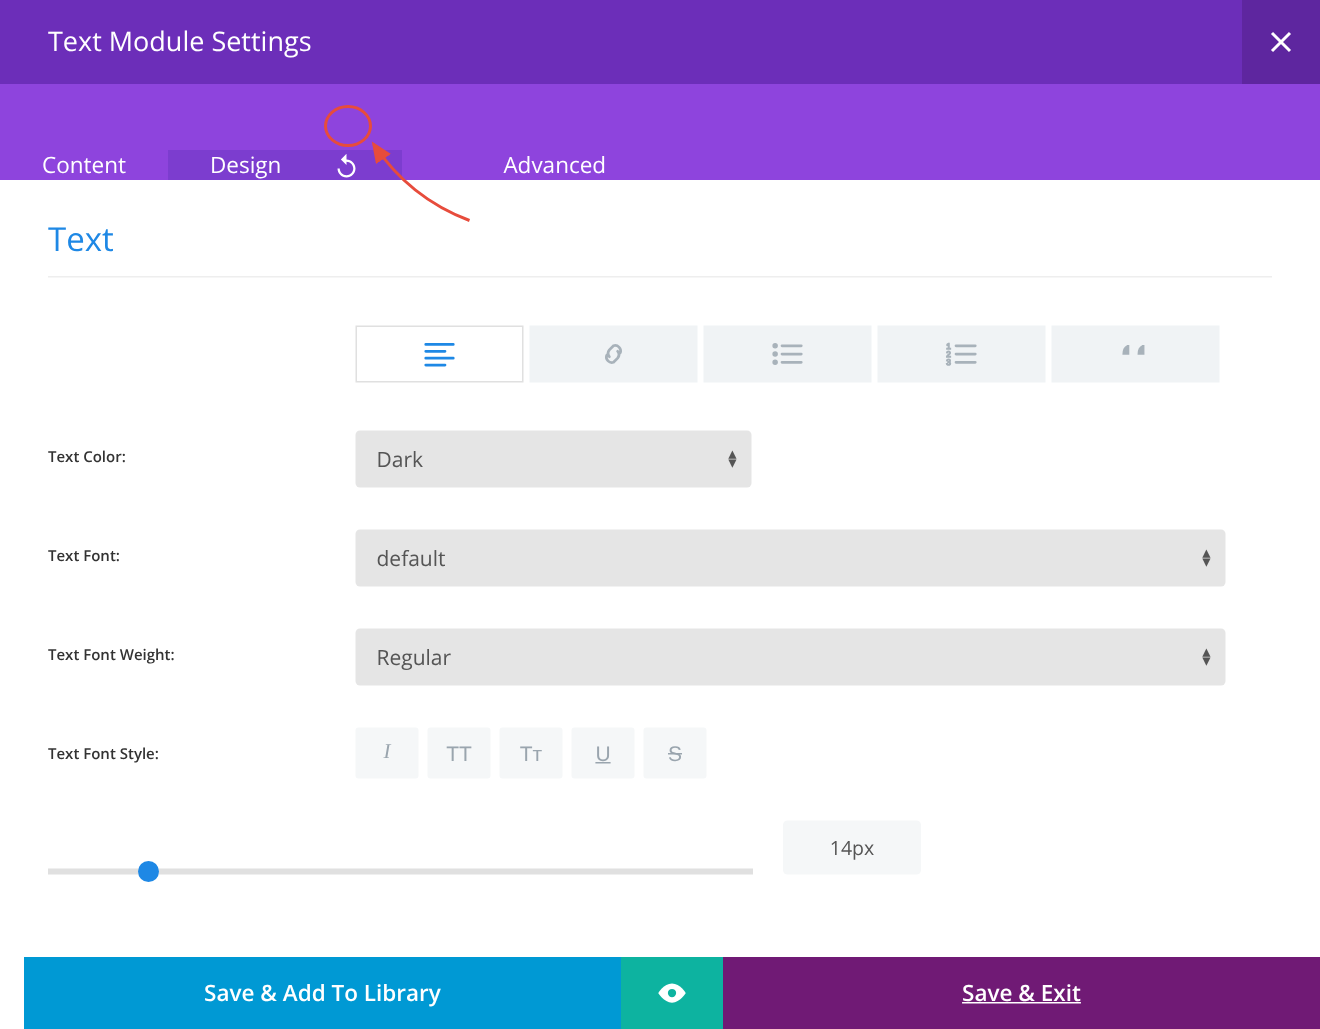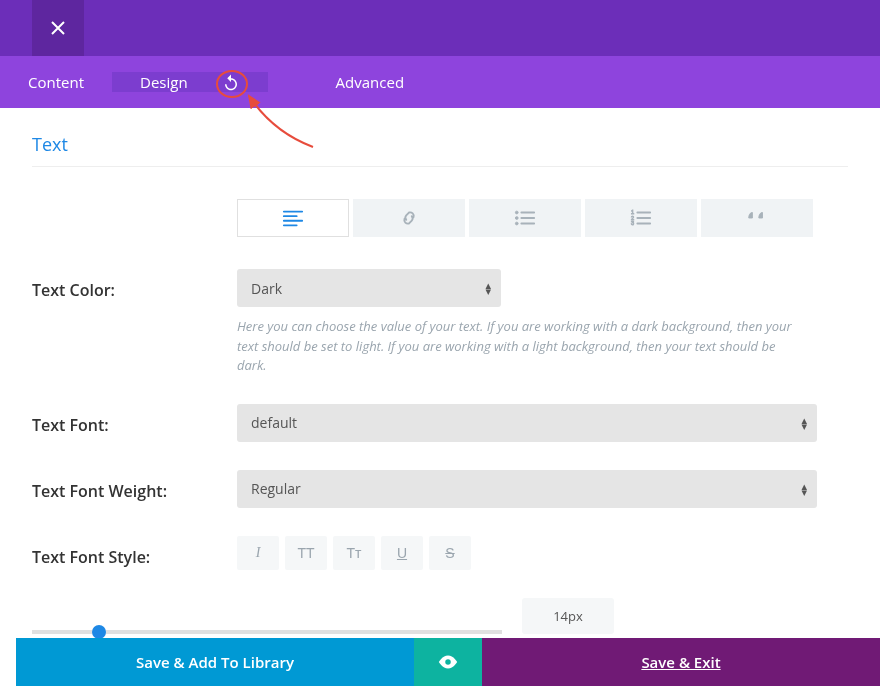--- a/index.html
+++ b/index.html
@@ -3,35 +3,35 @@
   <meta charset="utf-8">
   <style>
     * { box-sizing: border-box; margin: 0; padding: 0; }
     body { font-family: -apple-system, BlinkMacSystemFont, "Segoe UI", "Open Sans", sans-serif; width: 880px; height: 686px; overflow: hidden; position: relative; background: #fff; }
     
     .header { background: #6c2eb9; height: 56px; display: flex; align-items: center; justify-content: space-between; padding: 0 0 0 32px; }
     .header-title { color: #fff; font-size: 18px; font-weight: 400; }
     .close-btn { width: 52px; height: 56px; background: #5e269f; display: flex; align-items: center; justify-content: center; color: #fff; cursor: pointer; }
     .close-btn svg { width: 14px; height: 14px; }
     
-    .tabs { background: #8e44dd; height: 52px; display: flex; align-items: center; }
+    .tabs { background: #8e44dd; height: 64px; display: flex; align-items: flex-end; }
     .tab { color: #fff; font-size: 15px; padding: 0 28px; display: flex; align-items: center; cursor: pointer; position: relative; }
     .tab.active { background: #7c3dcf; gap: 28px; }
     .reset-icon { margin-left: 6px; display: inline-flex; }
     .reset-icon svg { width: 18px; height: 18px; }
     
     .circle-annotation { position: absolute; width: 32px; height: 28px; border: 2px solid #e74c3c; border-radius: 50%; left: 216px; top: 70px; pointer-events: none; z-index: 50; }
     .arrow-annotation { position: absolute; left: 243px; top: 92px; pointer-events: none; z-index: 50; }
     
     .content { padding: 24px 32px 0 32px; height: 540px; overflow: hidden; }
-    .section-title { color: #1e88e5; font-size: 18px; font-weight: 400; padding-bottom: 10px; }
+    .section-title { color: #1e88e5; font-size: 22px; font-weight: 400; padding-bottom: 10px; }
     .section-hr { border: none; border-top: 1px solid #eee; margin-bottom: 32px; }
     
     .field-row { display: flex; align-items: flex-start; margin-bottom: 28px; }
-    .field-label { width: 205px; font-size: 16px; font-weight: 600; color: #333; padding-top: 10px; flex-shrink: 0; }
+    .field-label { width: 205px; font-size: 10px; font-weight: 600; color: #333; padding-top: 10px; flex-shrink: 0; }
     .field-control { flex: 1; }
     
     .tab-group { display: flex; gap: 4px; margin-left: 205px; margin-bottom: 32px; }
     .tab-btn { width: 112px; height: 38px; background: #f0f3f5; border: none; display: flex; align-items: center; justify-content: center; cursor: pointer; }
     .tab-btn.active { background: #fff; border: 1px solid #e0e0e0; }
     .tab-btn svg { width: 22px; height: 20px; }
     .tab-btn.active svg { stroke: #1e88e5; fill: #1e88e5; }
     .tab-btn:not(.active) svg { stroke: #a8b2ba; fill: #a8b2ba; }
     
     .select-wrap { position: relative; }
@@ -53,20 +53,21 @@
     .footer-btn { flex: 1; display: flex; align-items: center; justify-content: center; color: #fff; font-weight: 600; font-size: 15px; cursor: pointer; }
     .footer-save-lib { background: #0099d4; }
     .footer-eye { background: #0db3a0; width: 68px; flex: 0 0 68px; }
     .footer-eye svg { width: 22px; height: 16px; }
     .footer-save-exit { background: #701a75; text-decoration: underline; }
   </style>
 </head>
 <body>
 
 <div class="header">
+  <div class="header-title">Text Module Settings</div>
   <div class="close-btn">
     <svg viewBox="0 0 14 14">
         <path d="M1 1 L13 13 M13 1 L1 13" stroke="#fff" stroke-width="2" fill="none"></path>
       </svg>
   </div>
 </div>
 
 <div class="tabs">
   <div class="tab">Content</div>
   <div class="tab active">
@@ -130,21 +131,20 @@
 
   <div class="field-row">
     <div class="field-label">Text Color:</div>
     <div class="field-control">
       <div class="select-wrap">
         <div class="select-box">
           <span>Dark</span>
           <span class="select-arrows">▴<br>▾</span>
         </div>
       </div>
-      <div class="help-text">Here you can choose the value of your text. If you are working with a dark background, then your text should be set to light. If you are working with a light background, then your text should be dark.</div>
     </div>
   </div>
 
   <div class="field-row">
     <div class="field-label">Text Font:</div>
     <div class="field-control">
       <div class="select-wrap">
         <div class="select-box full">
           <span>default</span>
           <span class="select-arrows">▴<br>▾</span>

